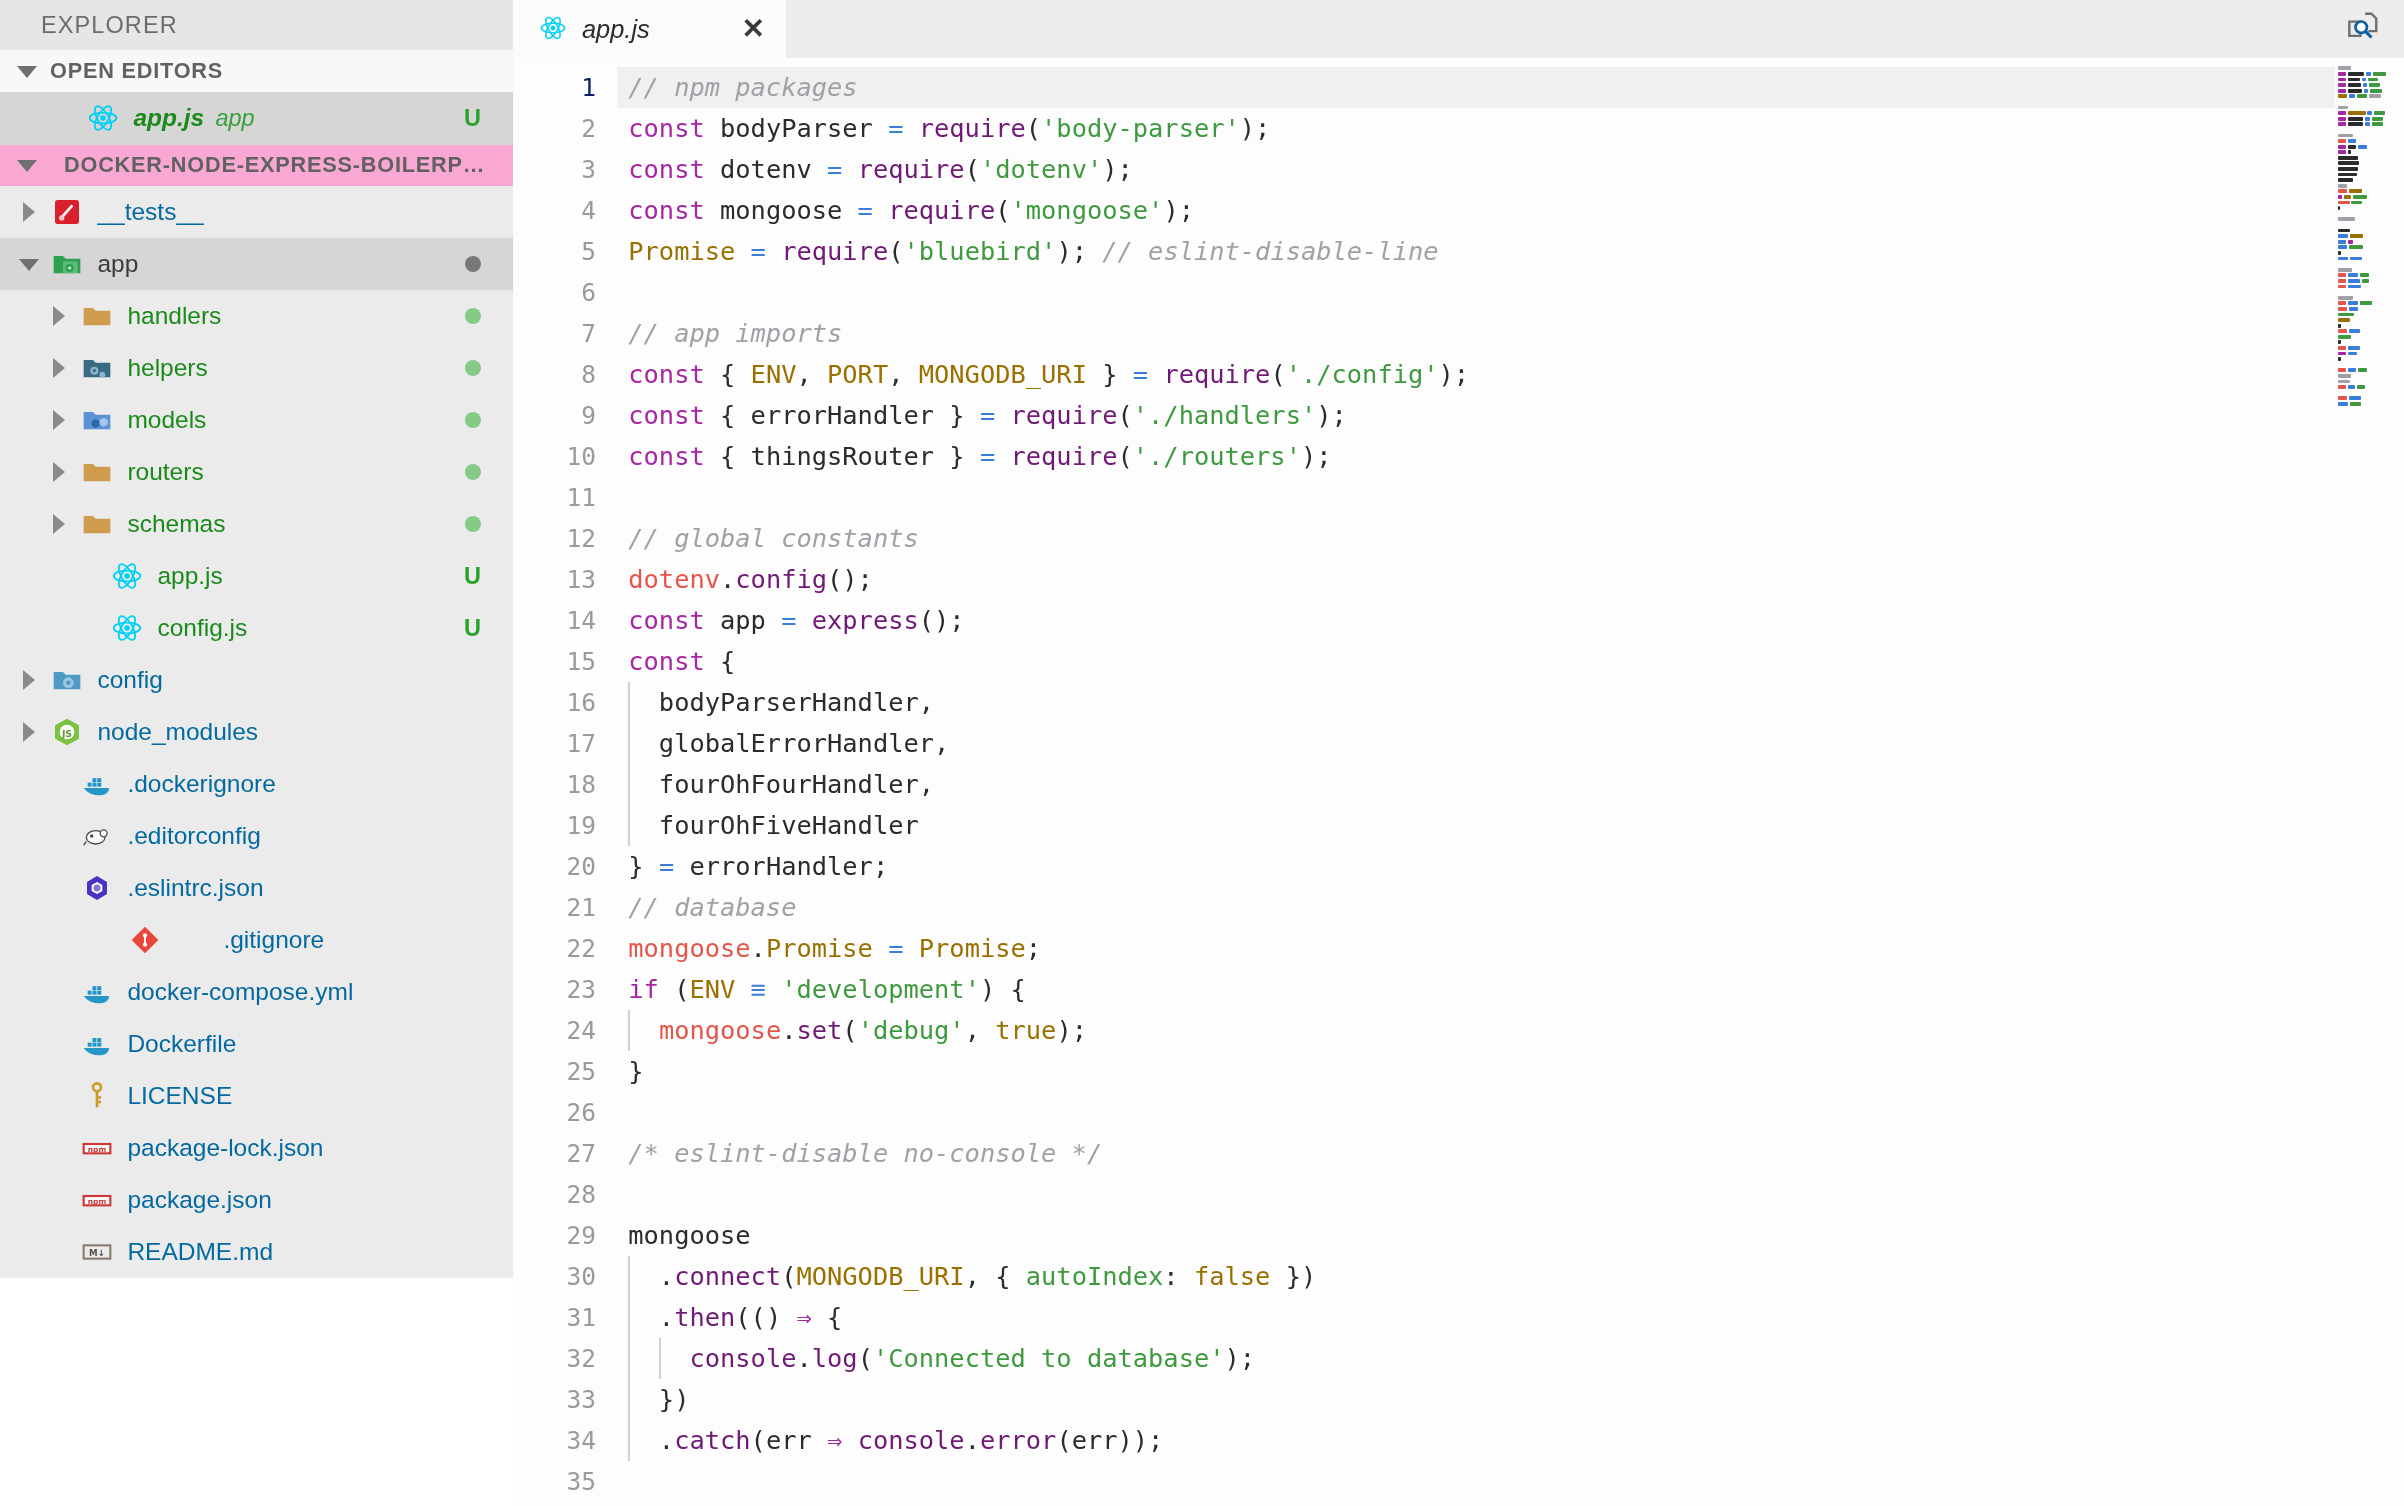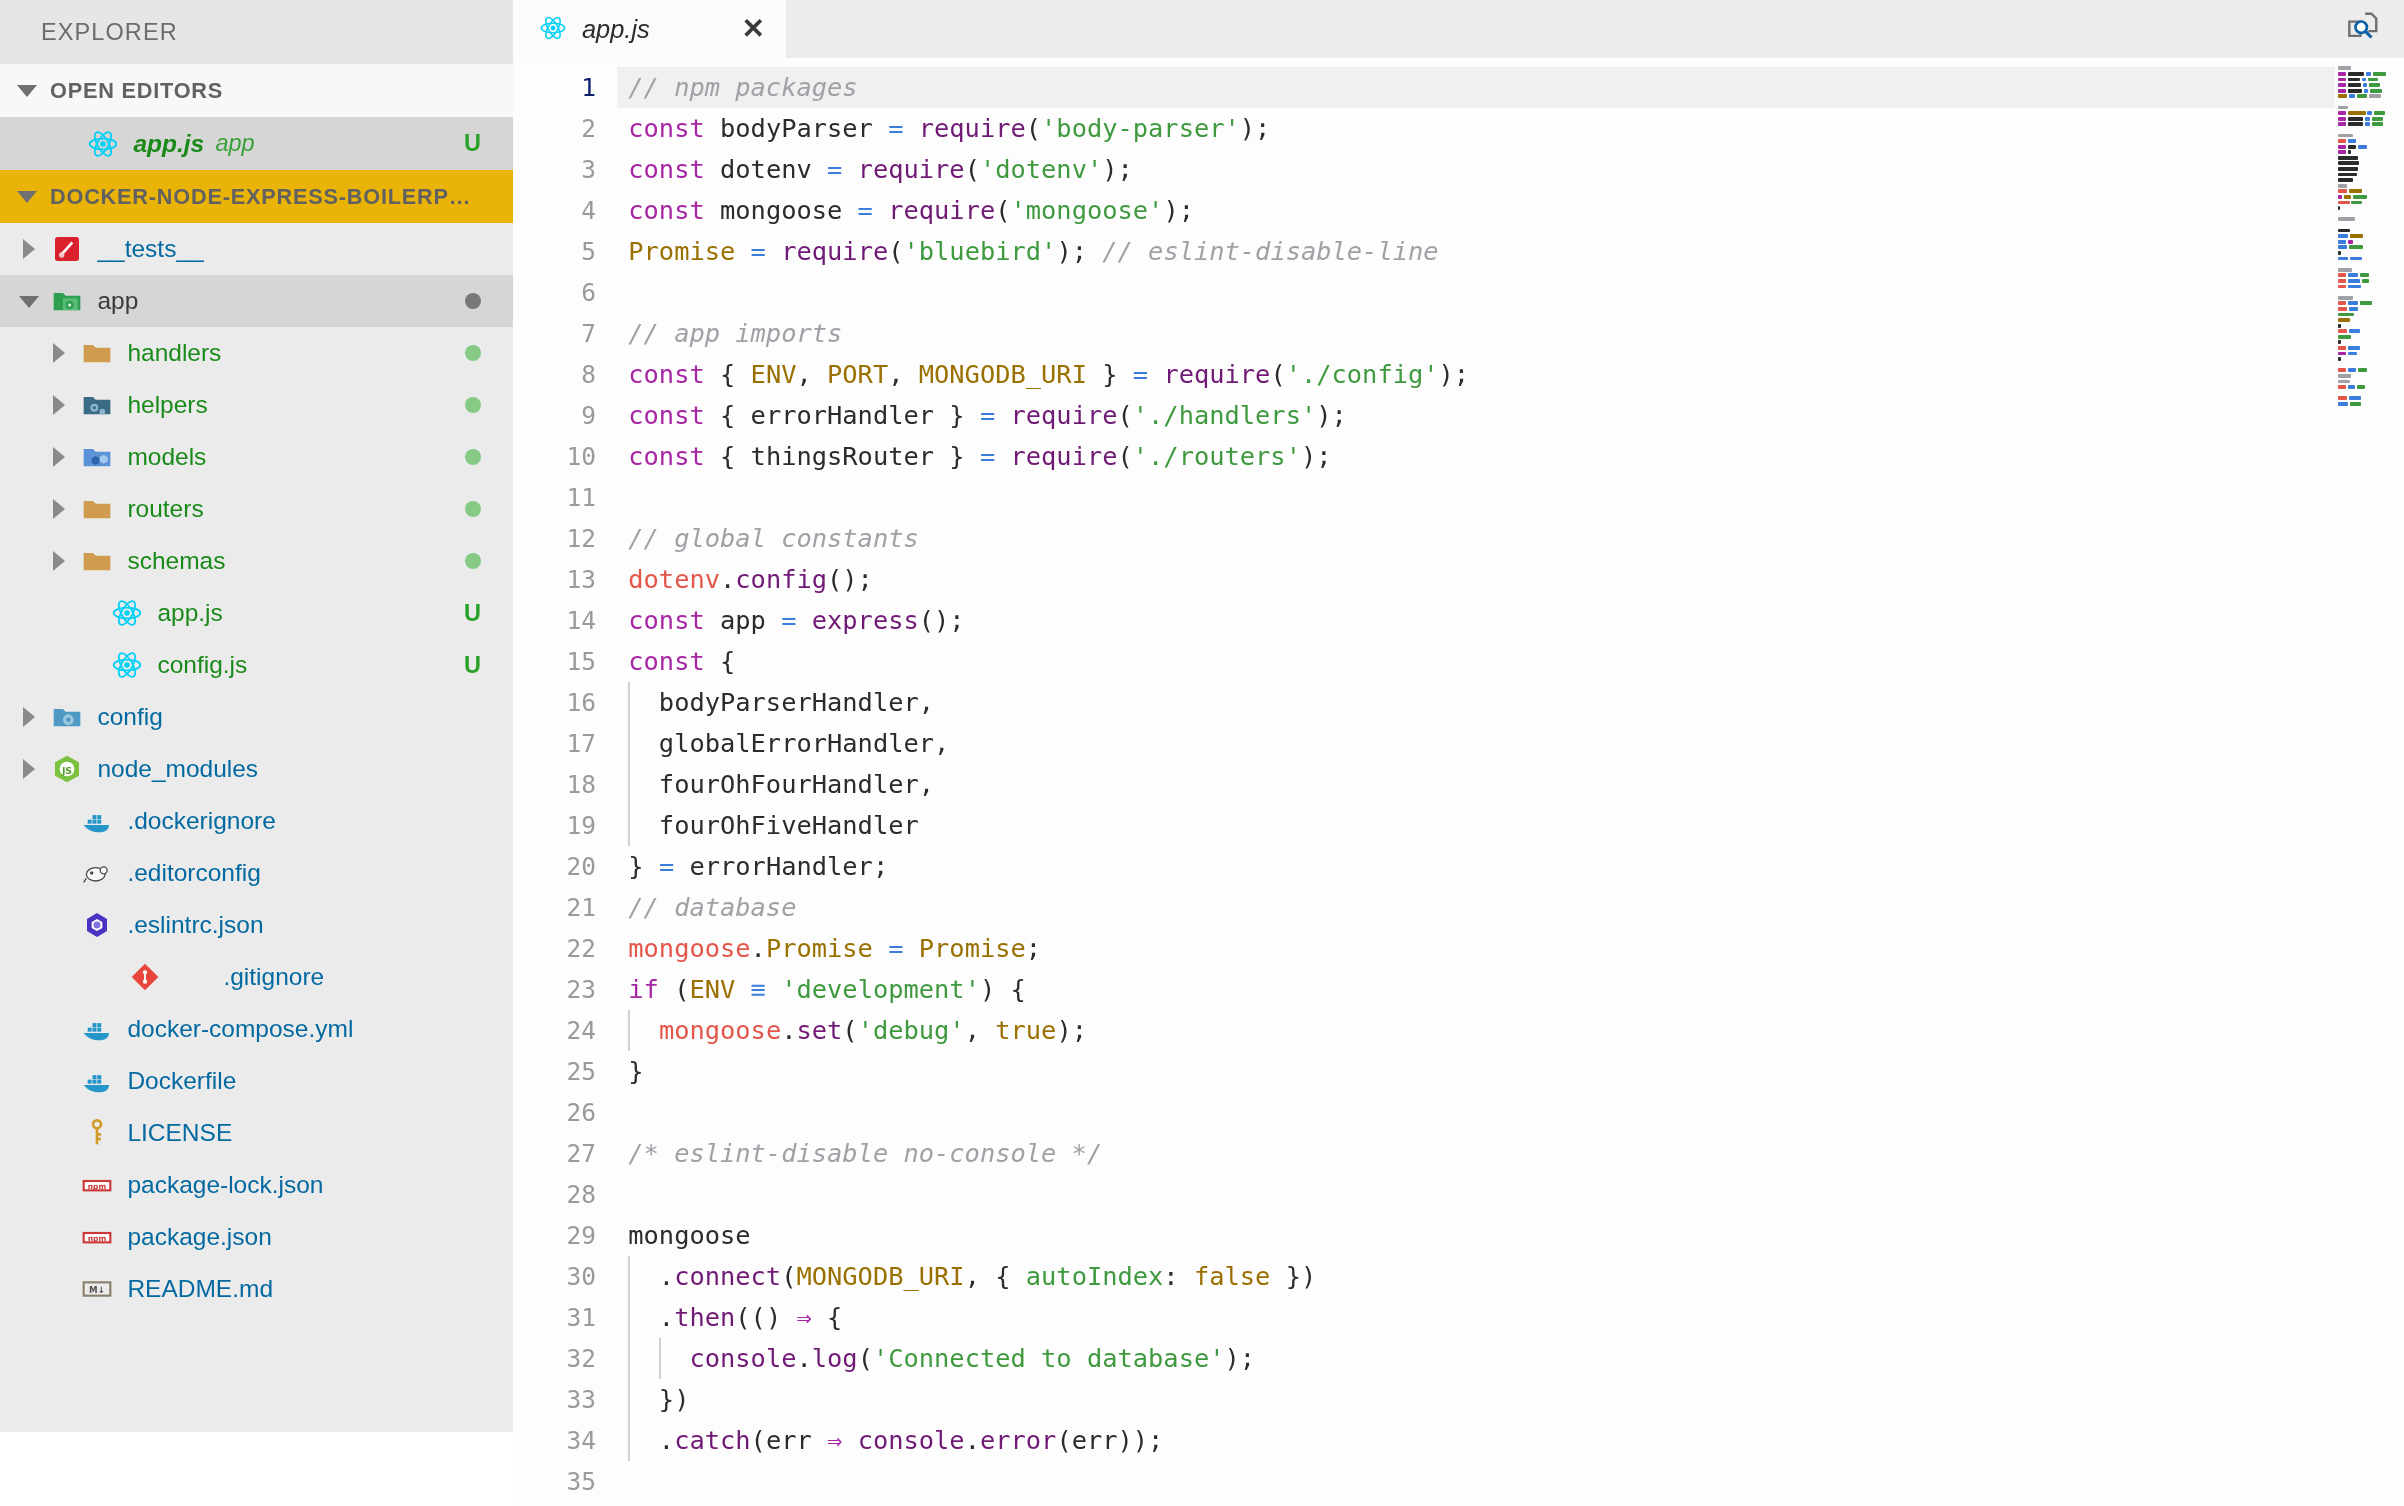--- a/index.html
+++ b/index.html
@@ -6,39 +6,39 @@
   html, body {
     width: 2405px; height: 1507px;
     background: #ffffff;
     font-family: "Liberation Sans", sans-serif;
     overflow: hidden;
   }
   #app { display: flex; width: 2405px; height: 1507px; }
 
   
   #sidebar {
-    width: 513px; height: 1432px;
+    width: 513px; height: 1278px;
     background: #ebebeb;
     display: flex; flex-direction: column;
     flex: 0 0 513px;
   }
   .explorer-title {
     height: 64px; background: #e6e6e6;
     display: flex; align-items: center;
     padding-left: 41px;
     font-size: 23.5px; color: #6c6c6c; letter-spacing: 1.1px;
   }
   .section-header {
     height: 53px; background: #f8f8f8;
     display: flex; align-items: center;
     padding-left: 17px;
     font-size: 21.7px; font-weight: bold; color: #616161; letter-spacing: 0.8px;
   }
   .sec-open { background: #f8f8f8; }
-  .sec-folder { background: #eab308; }
+  .sec-folder { background: #f9a8d4; gap: 14px; }
   .tri-open { width:0;height:0;border-left:10.4px solid transparent;border-right:10.4px solid transparent;border-top:12.2px solid #707070; margin-right:13px; margin-top:1.9px;}
   .tri-closed { width:0;height:0;border-top:10.4px solid transparent;border-bottom:10.4px solid transparent;border-left:12.2px solid #8a8a8a;}
   .open-editors-list { background: #f8f8f8; }
   .oe-row {
     height: 53px; display: flex; align-items: center;
     padding-left: 81px; padding-right: 32px;
     background: #d6d6d6;
   }
   .oe-name { font-size: 24.5px; font-style: italic; font-weight: bold; color: #1a8a1a; }
   .oe-dir  { font-size: 23.5px; font-style: italic; color: #3aa03a; margin-left: 11.3px; }

